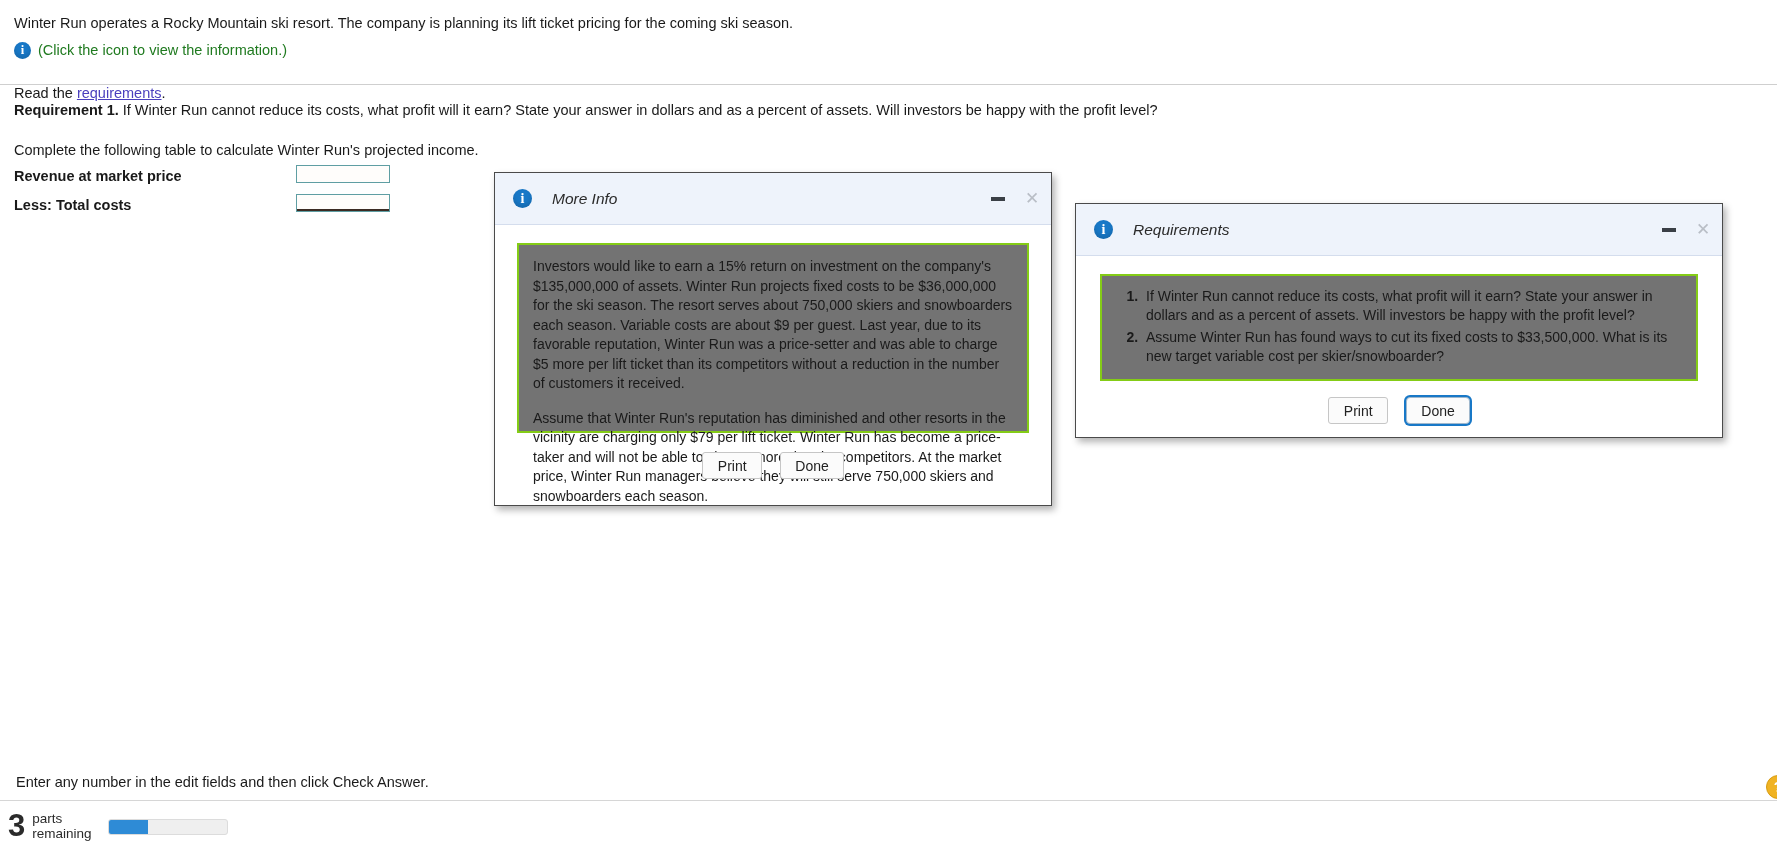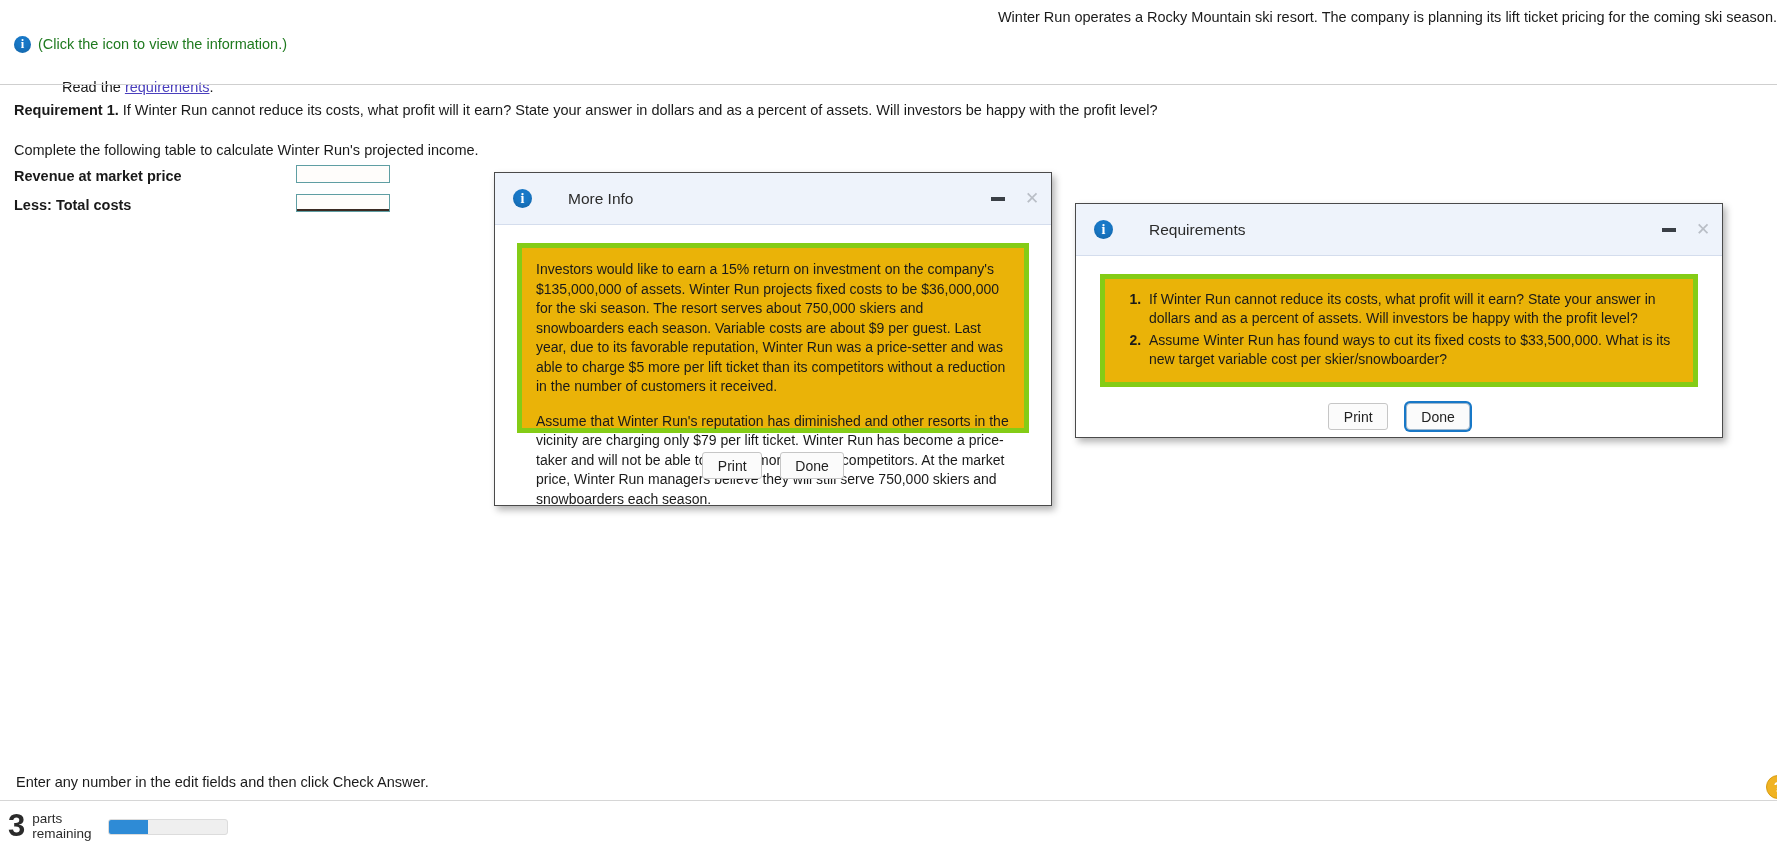--- a/index.html
+++ b/index.html
@@ -20,21 +20,21 @@
   
   #intro-area {
     position: absolute;
     left: 0; top: 0;
     width: 1777px;
   }
   .intro-line {
     padding: 0 0 0 14px;
     line-height: 20px;
   }
-  #intro-sentence { padding-top: 7px; font-size: 14.5px; text-align: right; }
+  #intro-sentence { padding-top: 13px; font-size: 14.5px; }
   #info-click-line {
     padding-top: 7px;
     display: flex;
     align-items: center;
     gap: 7px;
   }
   .info-icon-badge {
     width: 17px; height: 17px;
     border-radius: 50%;
     background: #1878c7;
@@ -47,21 +47,21 @@
     font-size: 12.5px;
     line-height: 1;
     flex: none;
     cursor: pointer;
     box-shadow: inset 0 -3px 4px rgba(0,0,0,0.12);
   }
   .info-click-text {
     color: #1f7a1f;
     font-size: 14.5px;
   }
-  #read-req-line { padding-top: 23px; font-size: 14.5px; margin-left: 48px; }
+  #read-req-line { padding-top: 23px; font-size: 14.5px; }
   #read-req-line a {
     color: #4a3fbd;
     text-decoration: underline;
   }
   #top-divider {
     position: absolute;
     left: 0; top: 84px;
     width: 1777px; height: 1px;
     background: #cfcfcf;
   }
@@ -161,23 +161,24 @@
     justify-content: center;
     color: #ffffff;
     font-family: "Liberation Serif", serif;
     font-weight: bold;
     font-size: 14px;
     line-height: 1;
     flex: none;
     box-shadow: inset 0 -3px 4px rgba(0,0,0,0.12);
   }
   .dialog-title-text {
-    margin-left: 36px;
+    margin-left: 20px;
     font-size: 15.5px;
     color: #2b2b2b;
+    font-style: italic;
   }
   .dialog-window-buttons {
     margin-left: auto;
     display: flex;
     align-items: center;
   }
   .btn-minimize {
     width: 30px; height: 26px;
     display: inline-flex;
     align-items: center;
@@ -196,22 +197,22 @@
     justify-content: center;
     color: #b9bec6;
     font-size: 17px;
     font-family: "Liberation Sans", sans-serif;
     cursor: pointer;
   }
   .dialog-body {
     padding: 18px 22px 0 22px;
   }
   .dialog-content-box {
-    border: 5px solid #84cc16;
-    background: #eab308;
+    border: 2px solid #84cc16;
+    background: #737373;
     box-sizing: border-box;
   }
   .dialog-content-box p {
     margin: 0;
     font-size: 14px;
     line-height: 19.5px;
     color: #1a1a1a;
   }
   .dialog-content-box p + p { margin-top: 15px; }
   .dialog-footer {

